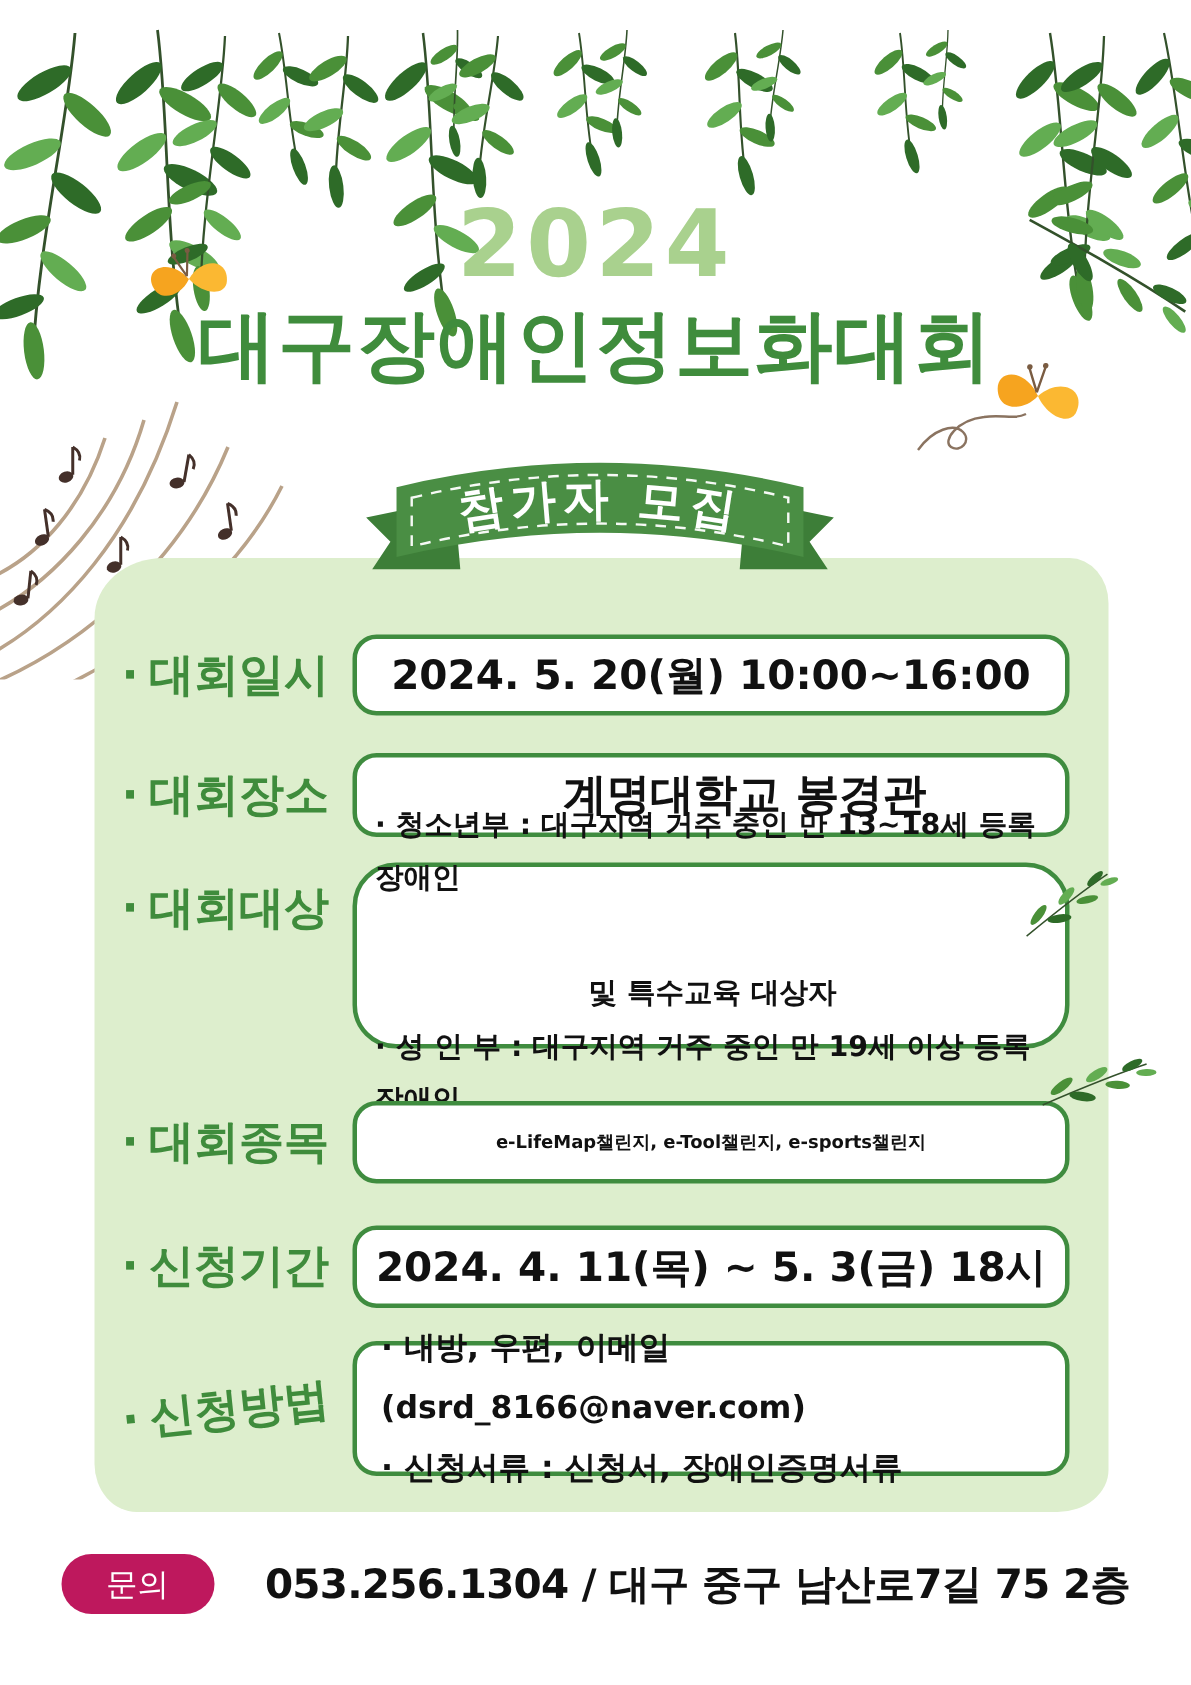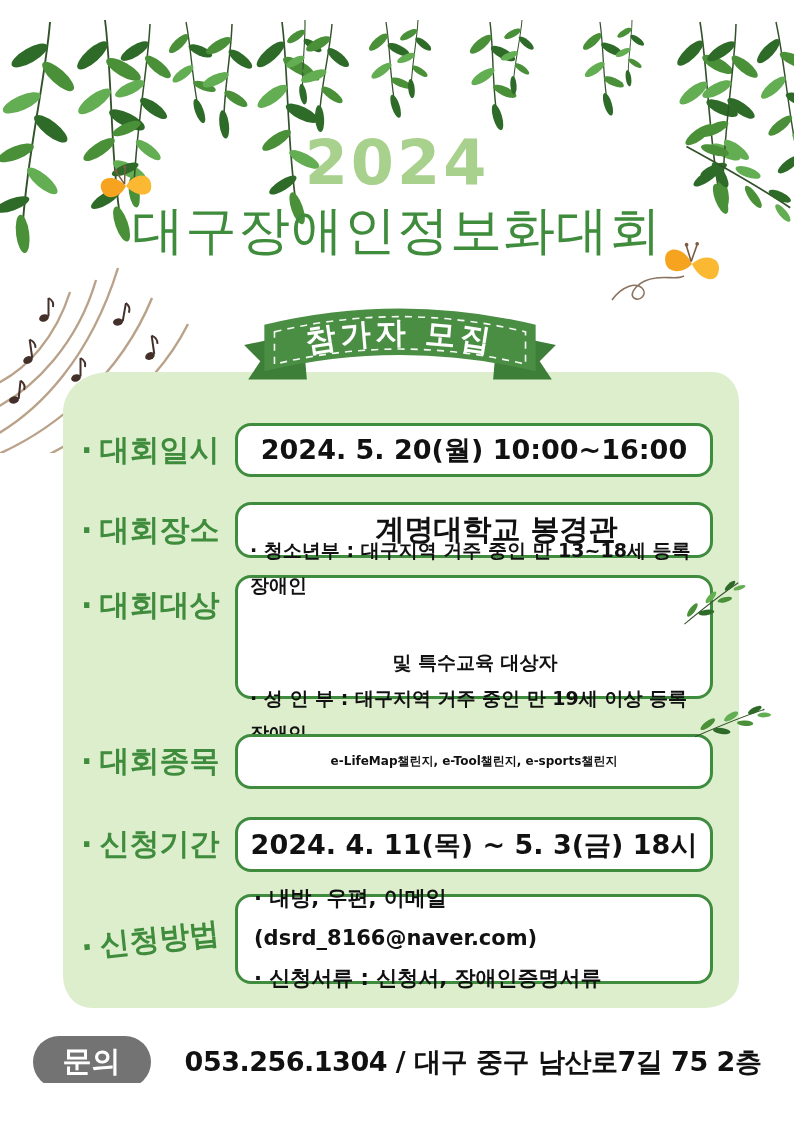--- a/index.html
+++ b/index.html
@@ -8,47 +8,47 @@
   svg{display:block;}
   .st{stroke:#33512b;stroke-width:1.6;fill:none;}
 
   .decor-top{position:absolute;left:0;top:0;width:794px;height:260px;z-index:3;pointer-events:none;}
   .decor-music{position:absolute;left:0;top:258px;width:250px;height:195px;z-index:1;pointer-events:none;}
   .decor-overlay{position:absolute;left:0;top:0;width:794px;height:1123px;z-index:3;pointer-events:none;}
 
   .year{position:absolute;top:126px;left:0;width:100%;text-align:center;
         font-size:62px;font-weight:800;color:#a9d18e;letter-spacing:3px;z-index:4;}
   .title{position:absolute;top:196px;left:0;width:100%;text-align:center;
-        font-size:52px;font-weight:400;color:#3f8c3c;letter-spacing:1px;z-index:4;}
+        font-size:52px;font-weight:700;color:#3f8c3c;letter-spacing:1px;z-index:4;}
 
   .ribbon{position:absolute;left:236px;top:294px;width:328px;height:102px;z-index:4;}
   .ribbon text{font-family:"DejaVu Sans",sans-serif;font-weight:bold;font-size:30px;
         fill:#ffffff;letter-spacing:4px;}
 
   .panel{position:absolute;left:63px;top:372px;width:676px;height:636px;background:#ddeecd;
         border-radius:46px 26px 34px 28px / 40px 30px 28px 32px;z-index:2;}
   .row{position:absolute;left:18px;right:26px;display:flex;}
   .row-label{flex:0 0 154px;display:flex;align-items:center;gap:7px;
         font-size:30px;font-weight:800;color:#3f8c3c;}
   .row-box{flex:1;background:#ffffff;border:3px solid #3f8c3f;border-radius:16px;
         display:flex;flex-direction:column;justify-content:center;color:#111111;font-weight:800;}
   .center .row-box{align-items:center;text-align:center;}
   .row1{top:51px;height:54px;}   .row1 .row-box{font-size:27px;}
   .row2{top:130px;height:56px;}  .row2 .row-box{font-size:29px;padding-left:45px;}
-  .row3{top:203px;height:124px;} .row3 .row-box{font-size:19px;line-height:1.85;padding:16px 10px 6px 12px;}
+  .row3{top:203px;height:124px;} .row3 .row-box{font-size:19px;line-height:1.85;padding:16px 10px 6px 12px;border-radius:29px;}
   .row3 .row-label{align-self:flex-start;margin-top:10px;}
   .row3 .line-center{text-align:center;width:100%;margin-top:42px;}
   .row4{top:362px;height:55px;}  .row4 .row-box{font-size:12px;}
   .row5{top:445px;height:55px;}  .row5 .row-box{font-size:27px;}
   .row6{top:522px;height:90px;}  .row6 .row-box{font-size:21px;line-height:1.9;padding-left:16px;}
   .row6 .row-label{transform:rotate(-6deg);}
 
   .footer{position:absolute;top:1036px;left:0;width:100%;display:flex;justify-content:center;
         align-items:center;gap:16px;z-index:2;}
-  .badge{background:#737373;color:#ffffff;font-size:29px;font-weight:700;
+  .badge{background:#be185d;color:#ffffff;font-size:21px;font-weight:400;
         padding:6px 30px;border-radius:999px;}
   .footer-text{font-size:27px;font-weight:800;color:#111111;letter-spacing:-0.5px;margin-left:18px;}
 </style>
 </head>
 <body>
 
 <div class="page">
 
   <svg class="decor-top" viewBox="0 0 794 260">
     <defs>

